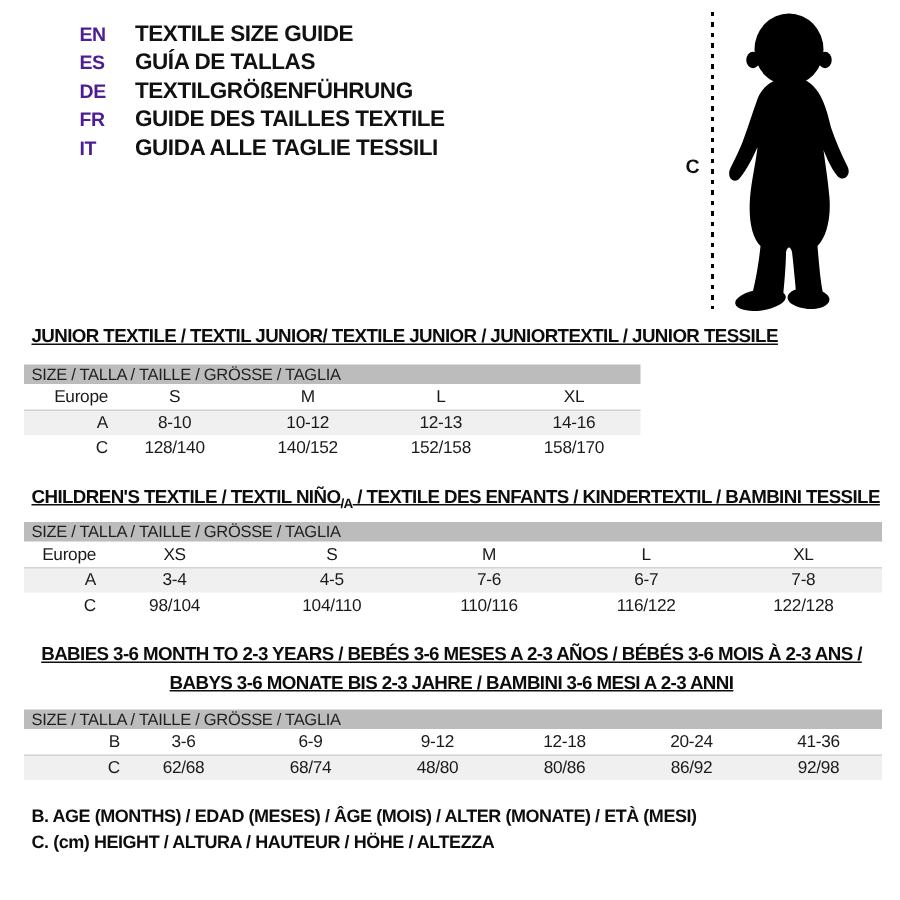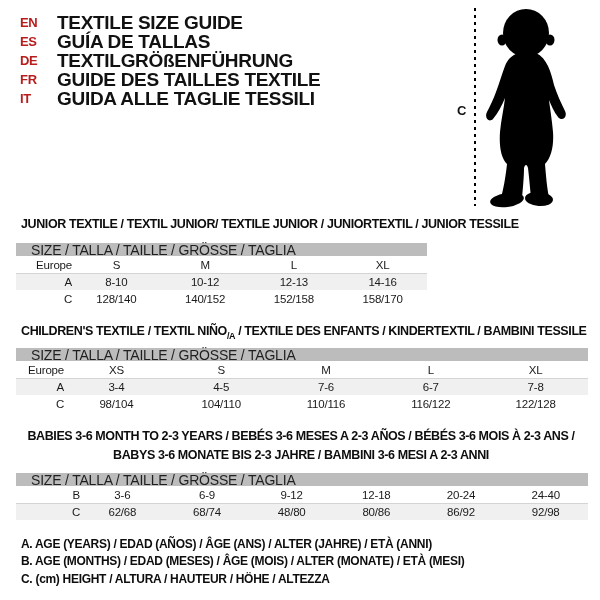--- a/index.html
+++ b/index.html
@@ -5,47 +5,47 @@
   * { margin:0; padding:0; box-sizing:border-box; }
   html,body { background:#ffffff; }
   .page {
     position:relative; width:600px; height:600px; background:#ffffff;
     font-family:"Liberation Sans", sans-serif; color:#1a1a1a; overflow:hidden;
   }
 
   
   .lang-list { position:absolute; left:20px; top:13px; }
   .lang-row { display:flex; height:19px; align-items:center; }
-  .lang-code { width:37px; font-weight:bold; font-size:13px; letter-spacing:-0.3px; color:#b91c1c; }
-  .lang-label { font-weight:bold; font-size:19px; letter-spacing:-0.3px; color:#111; }
+  .lang-code { width:37px; font-weight:bold; font-size:13px; letter-spacing:-0.3px; color:#4c1d95;margin-left:33px; }
+  .lang-label { font-weight:bold; font-size:15px; letter-spacing:-0.3px; color:#111; }
 
   
   .measure-line {
     position:absolute; left:474px; top:8px; width:2px; height:198px;
     background:repeating-linear-gradient(to bottom, #000 0 3px, transparent 3px 7px);
   }
   .c-marker { position:absolute; left:457px; top:103px; font-weight:bold; font-size:13px; color:#111; }
   .silhouette { position:absolute; left:481px; top:6px; width:94px; height:202px; }
 
   
   .sec-title {
     position:absolute; left:21px; font-weight:bold; font-size:12.5px;
-    letter-spacing:-0.4px; color:#0d0d0d; white-space:nowrap;
+    letter-spacing:-0.4px; color:#0d0d0d; white-space:nowrap;text-decoration:underline;
   }
   .sec-title sub { font-size:9px; }
   .two-line { line-height:19px; white-space:normal; width:560px;text-align:center; }
 
   
   .size-table { position:absolute; left:16px; }
   .t1 { top:243px; width:411px; }
   .t2 { top:348px; width:572px; }
   .t3 { top:473px; width:572px; }
   .size-bar {
     height:13px; background:#bcbcbc; display:flex; align-items:center;
-    padding-left:15px; font-size:14px; letter-spacing:-0.2px; color:#1f1f1f;
+    padding-left:5px; font-size:11px; letter-spacing:-0.2px; color:#1f1f1f;
   }
   .trow { display:grid; height:17px; align-items:center; font-size:11.5px; letter-spacing:-0.2px; color:#1a1a1a; }
   .t1 .trow { grid-template-columns:56px repeat(4,1fr); }
   .t2 .trow { grid-template-columns:48px repeat(5,1fr); }
   .t3 .trow { grid-template-columns:64px repeat(6,1fr); }
   .trow .lbl { text-align:right; padding-left:5px; }
   .trow .cell { text-align:center; }
   .stripe { background:#f0f0f0; border-top:1px solid #d4d4d4; }
 
   
@@ -176,32 +176,31 @@
   </div>
   <div class="size-table t3">
     <div class="size-bar">SIZE / TALLA / TAILLE / GRÖSSE / TAGLIA</div>
     <div class="trow">
       <span class="lbl">B</span>
       <span class="cell">3-6</span>
       <span class="cell">6-9</span>
       <span class="cell">9-12</span>
       <span class="cell">12-18</span>
       <span class="cell">20-24</span>
-      <span class="cell">24-40</span>
+      <span class="cell">41-36</span>
     </div>
     <div class="trow stripe">
       <span class="lbl">C</span>
       <span class="cell">62/68</span>
       <span class="cell">68/74</span>
       <span class="cell">48/80</span>
       <span class="cell">80/86</span>
       <span class="cell">86/92</span>
       <span class="cell">92/98</span>
     </div>
   </div>
 
   <div class="legend">
-    <div class="legend-line">A. AGE (YEARS) / EDAD (AÑOS) / ÂGE (ANS) / ALTER (JAHRE) / ETÀ (ANNI)</div>
     <div class="legend-line">B. AGE (MONTHS) / EDAD (MESES) / ÂGE (MOIS) / ALTER (MONATE) / ETÀ (MESI)</div>
     <div class="legend-line">C. (cm) HEIGHT / ALTURA / HAUTEUR / HÖHE / ALTEZZA</div>
   </div>
 
 </div>
 
 </body></html>

